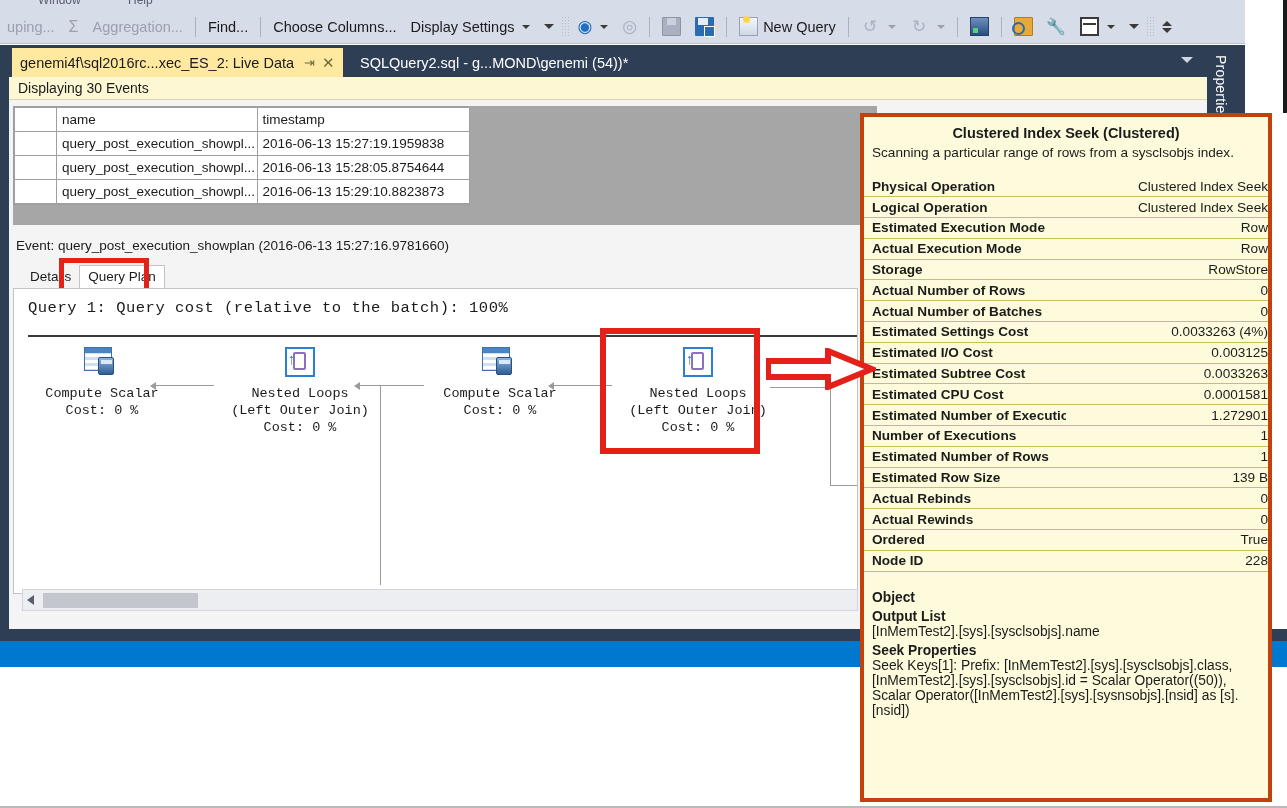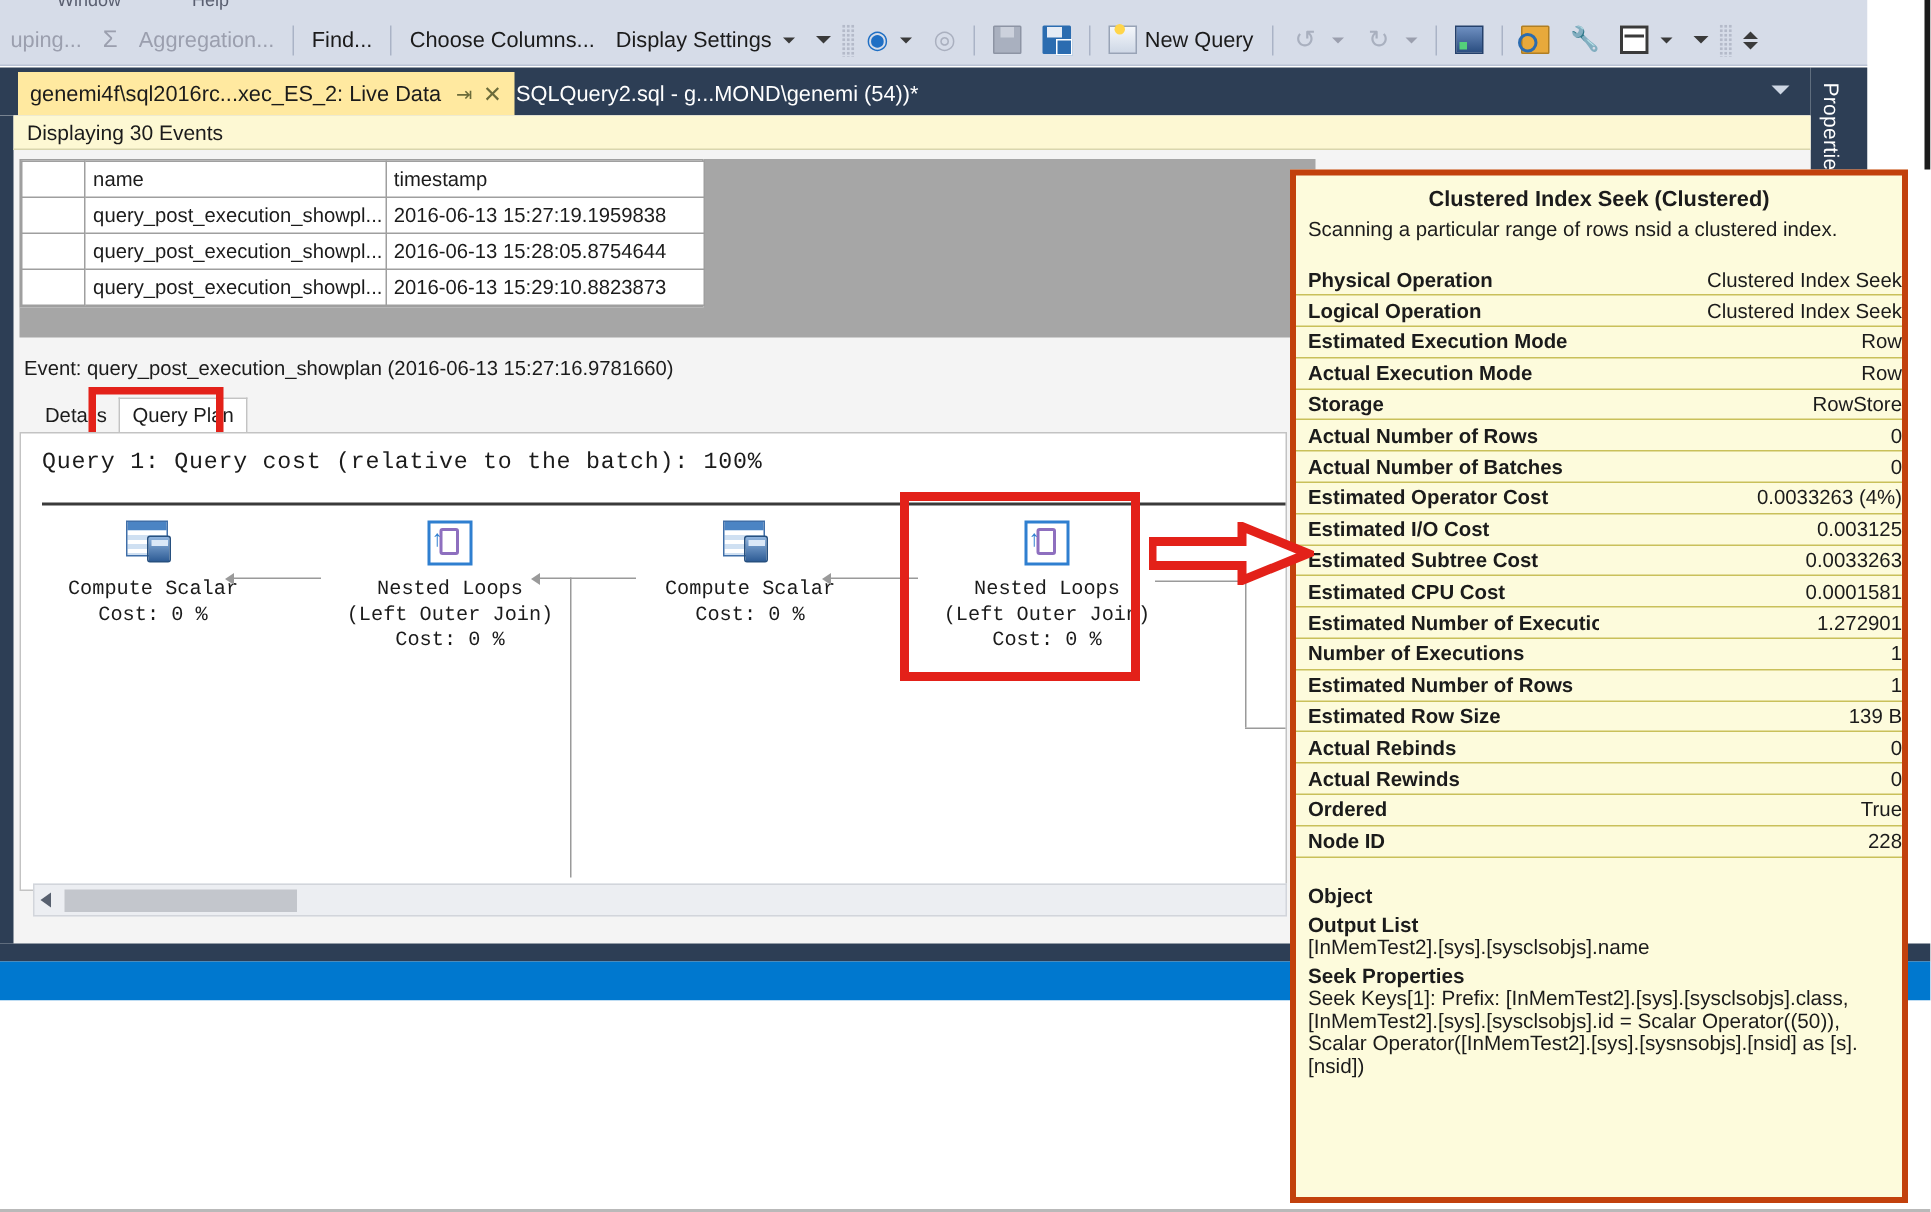--- a/index.html
+++ b/index.html
@@ -69,21 +69,21 @@
   
   .tabstrip {
     position: absolute; left: 0; top: 45px; width: 1207px; height: 32px;
     background: #2d3e55;
   }
   .tab {
     position: absolute; top: 3px; height: 29px; display: flex; align-items: center;
     font-size: 14.5px; white-space: nowrap; padding: 0 8px;
   }
   .tab-active { left: 12px; background: #ffe9a0; color: #1b1b1b; }
-  .tab-inactive { color: #ffffff; }
+  .tab-inactive { color: #ffffff; margin-left: 16px; }
   .tab-pin { font-size: 13px; margin-left: 10px; color: #6b6b3a; }
   .tab-x { font-size: 15px; margin-left: 7px; color: #6b6b3a; }
   .tabstrip-caret {
     position: absolute; right: 14px; top: 12px;
     width:0;height:0;border-left:6px solid transparent;border-right:6px solid transparent;border-top:6px solid #cdd6e4;
   }
 
   
   .right-rail {
     position: absolute; left: 1207px; top: 45px; width: 38px; height: 590px;
@@ -448,21 +448,21 @@
   <div class="bottom-blue"></div>
   <div class="bottom-white"></div>
   <div class="bottom-line"></div>
 
   <div class="top-right-white"></div>
   <div class="top-right-black"></div>
 
   <div class="tooltip">
     <div class="tt-inner">
       <div class="tt-title">Clustered Index Seek (Clustered)</div>
-      <div class="tt-desc">Scanning a particular range of rows nsid a clustered index.</div>
+      <div class="tt-desc">Scanning a particular range of rows from a sysclsobjs index.</div>
 
       <table class="tt-table">
         <tbody>
             <tr>
               <td class="tt-k">Physical Operation</td>
               <td class="tt-v">Clustered Index Seek</td>
             </tr>
         <tr>
               <td class="tt-k">Logical Operation</td>
               <td class="tt-v">Clustered Index Seek</td>
@@ -481,21 +481,21 @@
             </tr>
         <tr>
               <td class="tt-k">Actual Number of Rows</td>
               <td class="tt-v">0</td>
             </tr>
         <tr>
               <td class="tt-k">Actual Number of Batches</td>
               <td class="tt-v">0</td>
             </tr>
         <tr>
-              <td class="tt-k">Estimated Operator Cost</td>
+              <td class="tt-k">Estimated Settings Cost</td>
               <td class="tt-v">0.0033263 (4%)</td>
             </tr>
         <tr>
               <td class="tt-k">Estimated I/O Cost</td>
               <td class="tt-v">0.003125</td>
             </tr>
         <tr>
               <td class="tt-k">Estimated Subtree Cost</td>
               <td class="tt-v">0.0033263</td>
             </tr>

